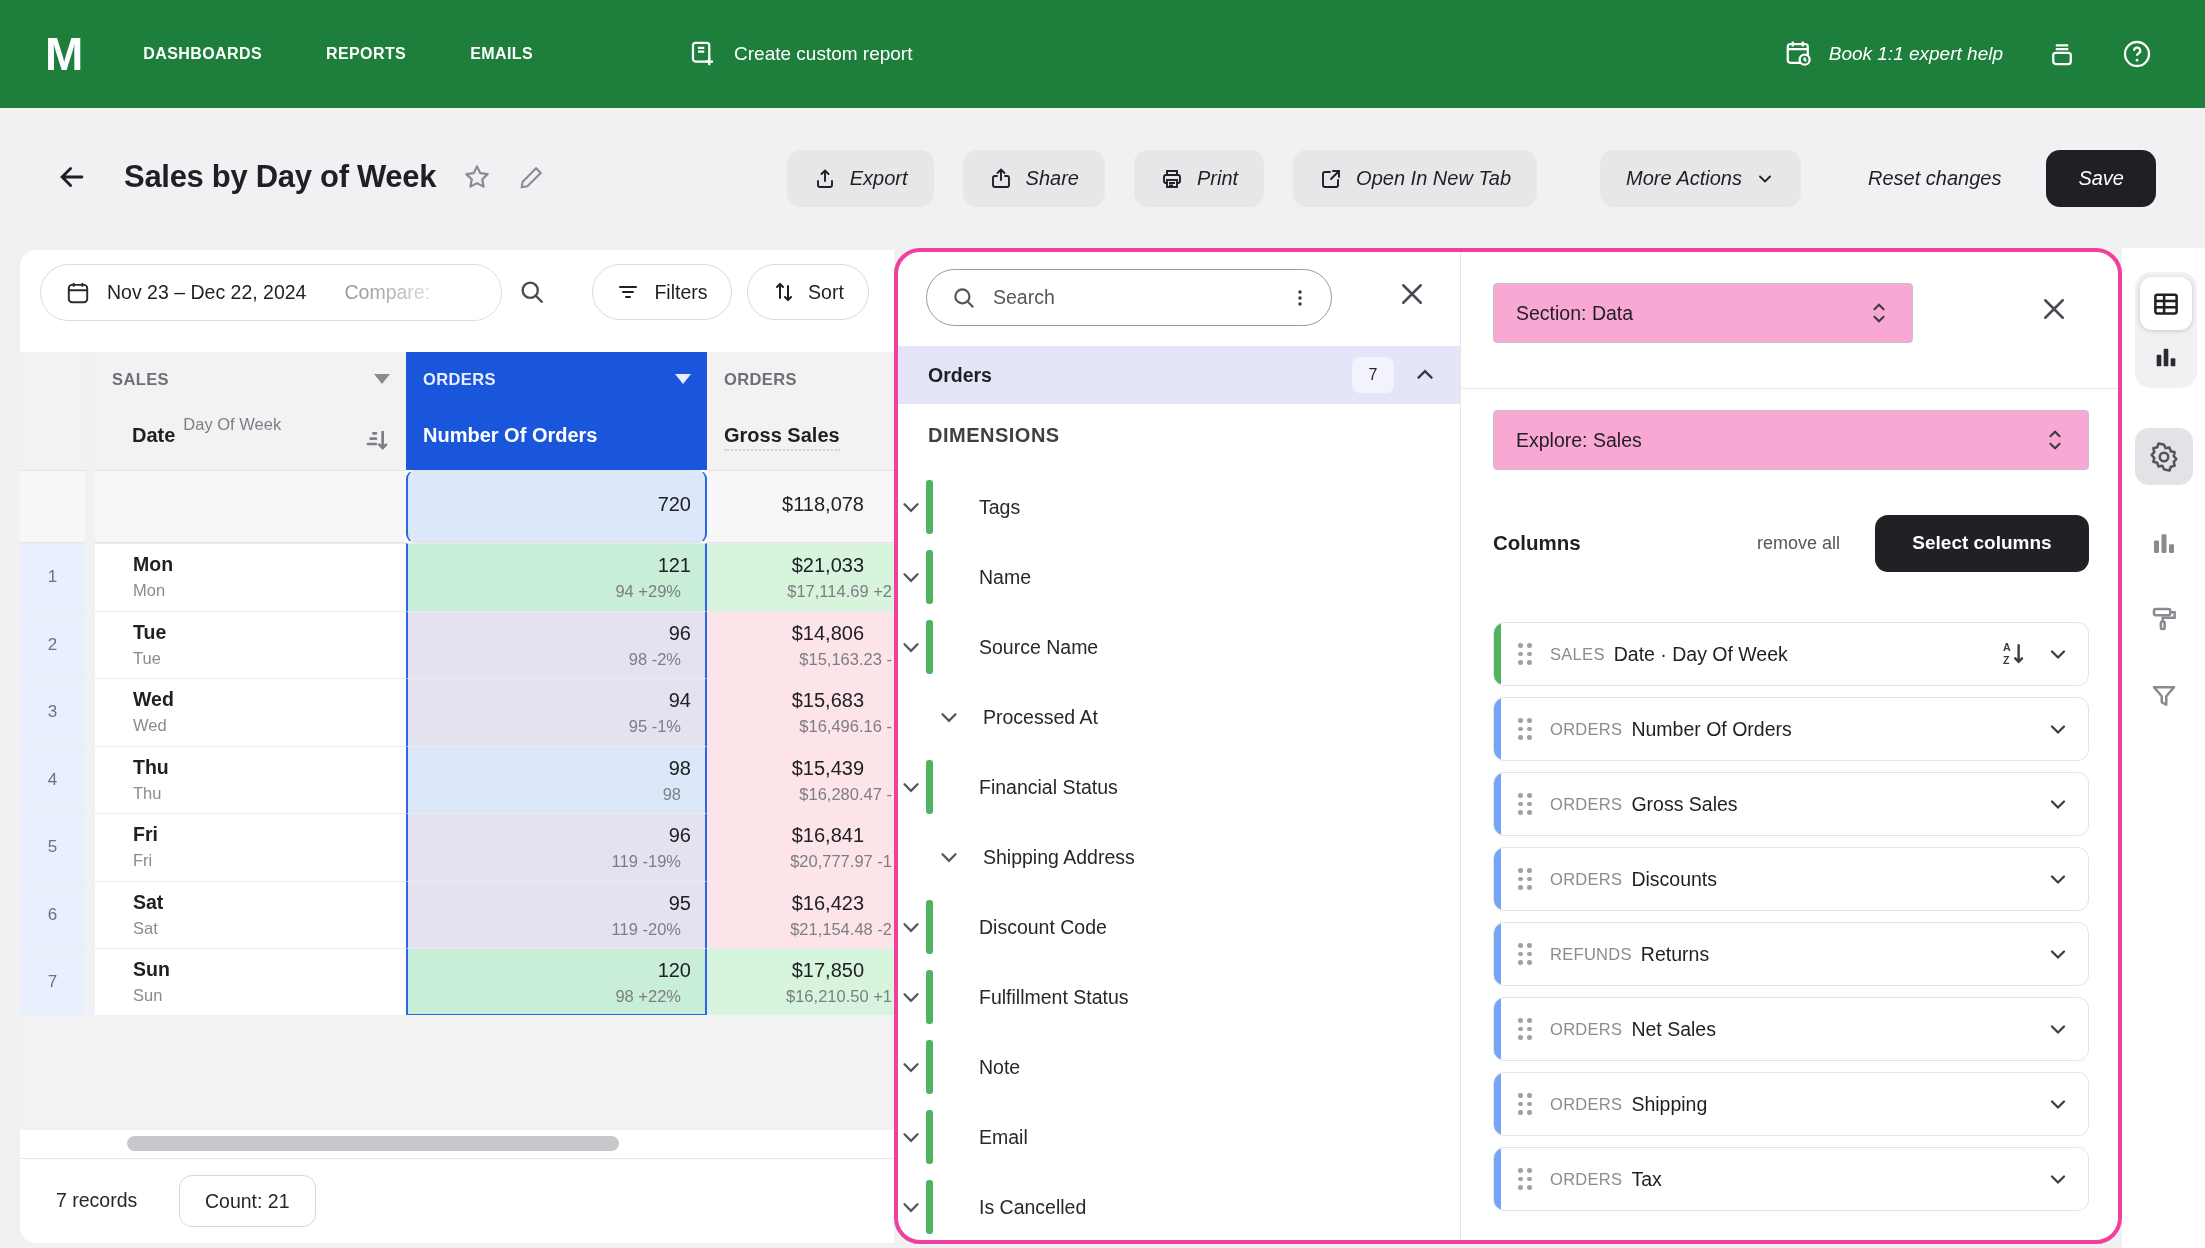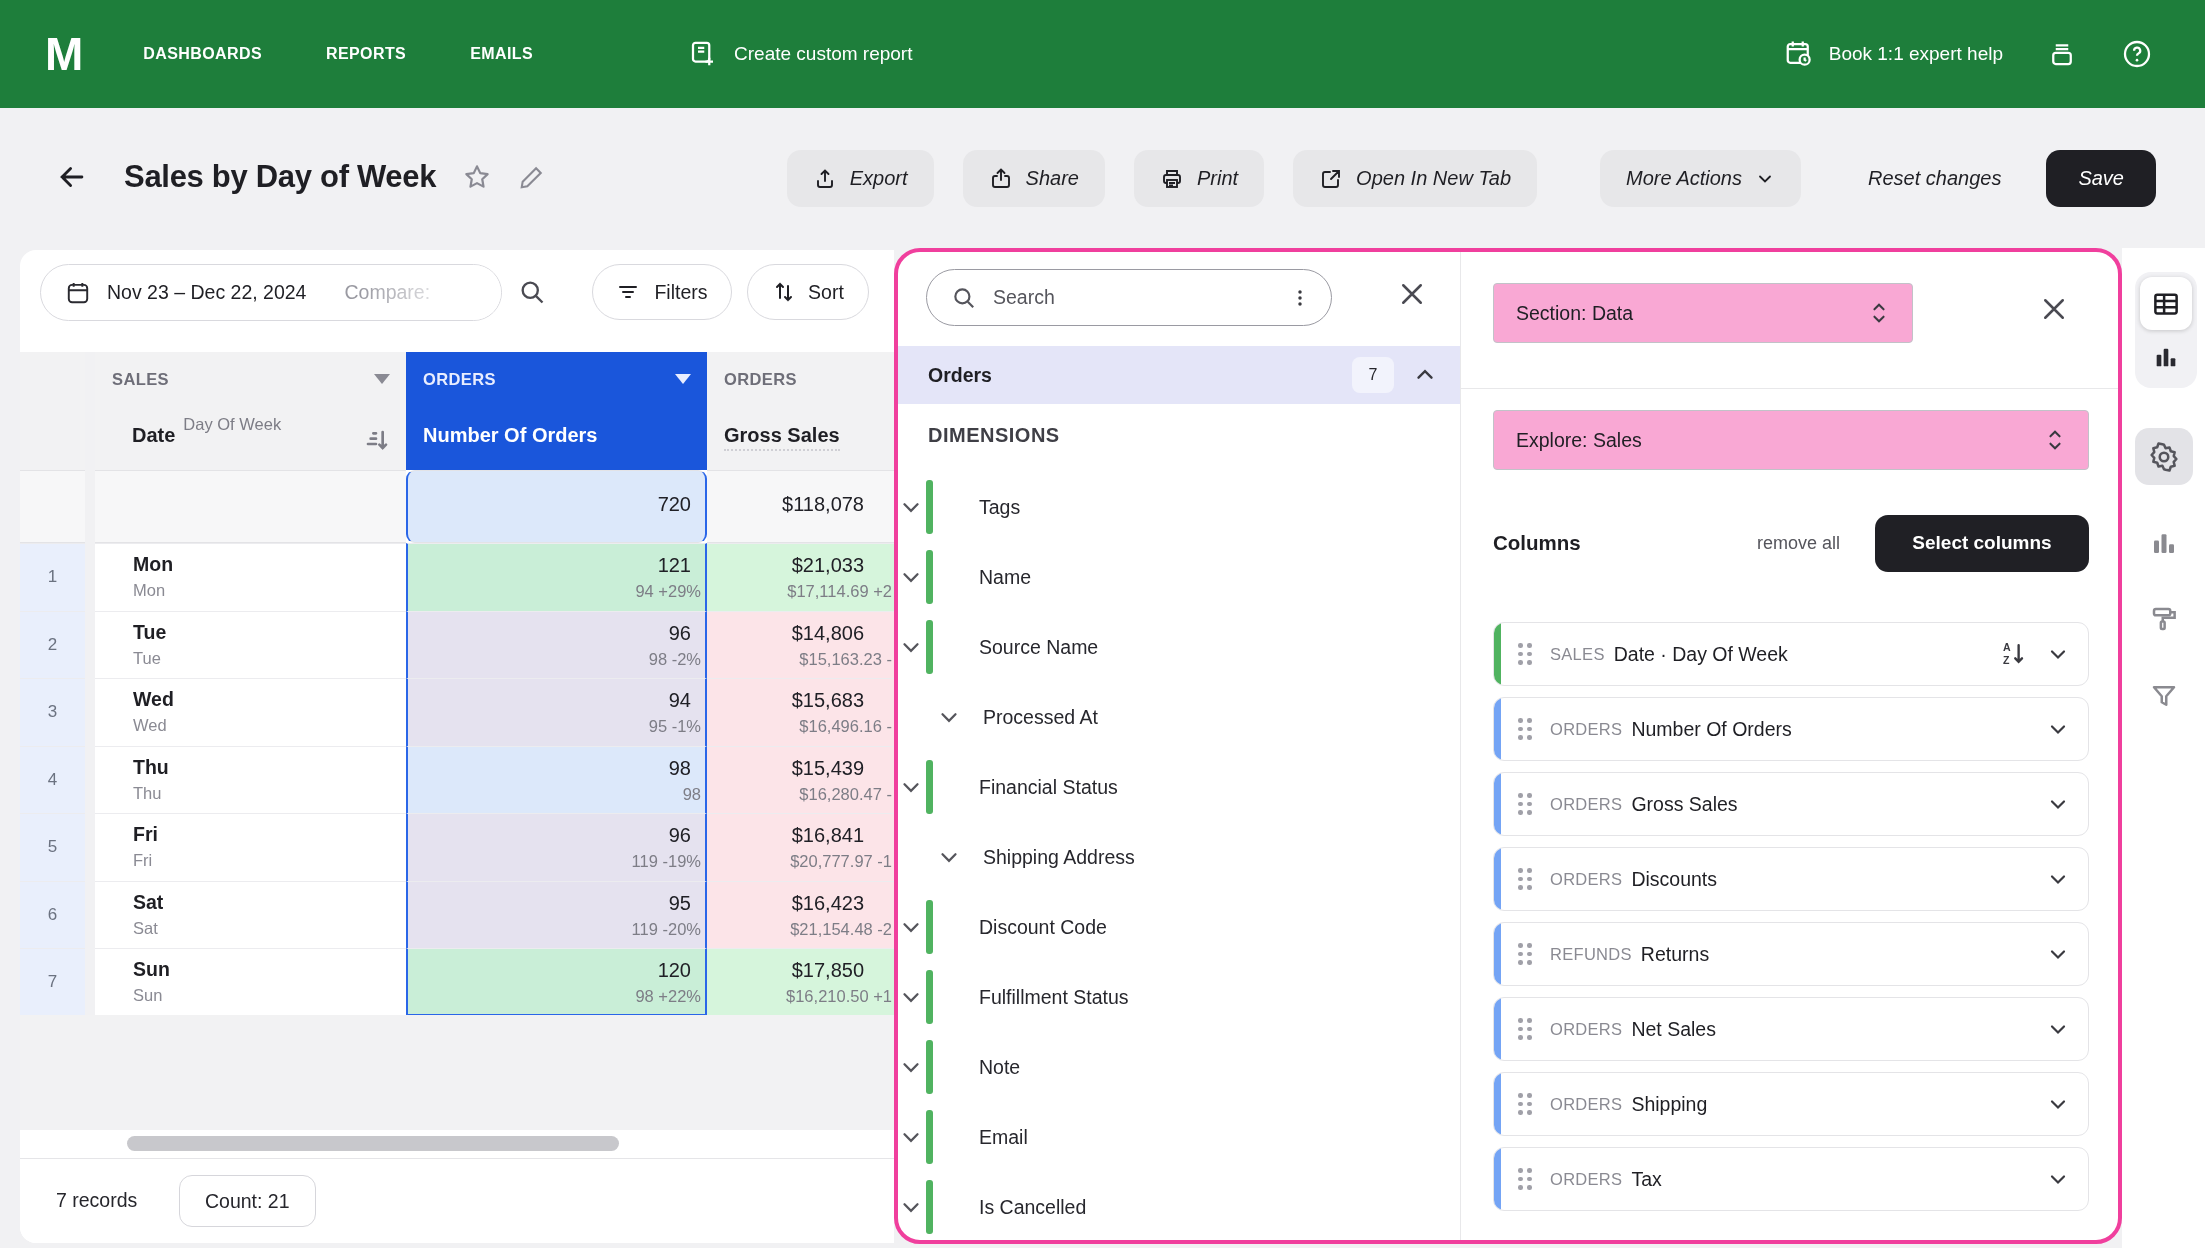--- a/index.html
+++ b/index.html
@@ -11,21 +11,21 @@
     color:#1f1f24;
   }
   svg { display:block; }
 
   
   .topbar { position:absolute; left:0; top:0; width:2205px; height:108px; background:#1e7e3b; display:flex; align-items:center; }
   .logo { margin-left:45px; color:#fff; font-size:46px; font-weight:bold; letter-spacing:-2px; }
   .topnav { display:flex; gap:64px; margin-left:62px; }
   .topnav span { color:#fff; font-size:16px; font-weight:600; letter-spacing:.4px; cursor:pointer; }
   .create-report { display:flex; align-items:center; gap:16px; margin-left:155px; color:#fff; font-size:19px; cursor:pointer; }
-  .topbar-right { margin-left:auto; display:flex; align-items:center; gap:44px; margin-right:52px; color:#fff; }
+  .topbar-right { margin-left:auto; display:flex; align-items:center; gap:44px; margin-right:52px; color:#fff;font-style:italic; }
   .expert { display:flex; align-items:center; gap:15px; font-size:19px; cursor:pointer; }
 
   
   .title-row { position:absolute; left:0; top:142px; width:2205px; height:70px; display:flex; align-items:center; }
   .back-btn { margin-left:55px; cursor:pointer; }
   .page-title { margin-left:35px; font-size:31px; font-weight:700; letter-spacing:-.3px; }
   .title-icons { display:flex; align-items:center; gap:26px; margin-left:26px; color:#8a8a93; }
   .actions { position:absolute; right:49px; top:150px; height:57px; display:flex; align-items:center; gap:29px; }
   .btn { display:flex; align-items:center; gap:13px; height:57px; padding:0 26px; background:#e7e7e9; border-radius:14px; font-size:20px; color:#1f1f24; cursor:pointer; white-space:nowrap;font-style:italic; }
   .btn-plain { background:none; padding:0 10px; margin-left:28px; }
@@ -68,21 +68,21 @@
   .rows { position:absolute; top:293px; left:0; width:874px; }
   .trow { position:relative; height:67.5px; }
   .trow .cell { border-top:1px solid #ececef; }
   .c-num.body { background:#e9effc; color:#6b7280; font-size:17px; display:flex; align-items:center; justify-content:center; }
   .c-date.body { background:#fff; padding:9px 0 0 38px; }
   .day-main { font-size:19.5px; font-weight:700; }
   .day-sub { font-size:16.5px; color:#8a8a93; margin-top:5px; }
   .num-main { position:absolute; right:0; top:10px; font-size:20px; color:#202026; }
   .num-sub { position:absolute; right:0; top:38px; font-size:16.5px; color:#7d7d86; }
   .c-ord .num-main { right:14px; }
-  .c-ord .num-sub { right:4px;text-align:right; }
+  .c-ord .num-sub { right:24px;text-align:right; }
   .c-gross .num-main { right:30px; }
   .c-gross .num-sub { right:2px; }
   .c-ord.up { background:#c9eed7; } .c-ord.down { background:#e5e2ef; } .c-ord.neutral { background:#dce8fa; }
   .c-gross.up { background:#d6f5dc; } .c-gross.down { background:#fce4e8; }
   .totals-ord { background:#dce8fa;border-radius:9px; }
   .row-totals .c-num, .row-totals .c-date, .row-totals .c-gross { background:#f7f7f8; }
   .row-totals .cell { border-top:1px solid #e3e3e6; border-bottom:1px solid #e3e3e6; }
   .trow:last-child .c-ord { border-bottom:2.5px solid #2a66e8;padding-left:48px; }
 
   .tbl-void { position:absolute; left:0; top:765px; width:874px; height:115px; background:#f2f2f3; }

